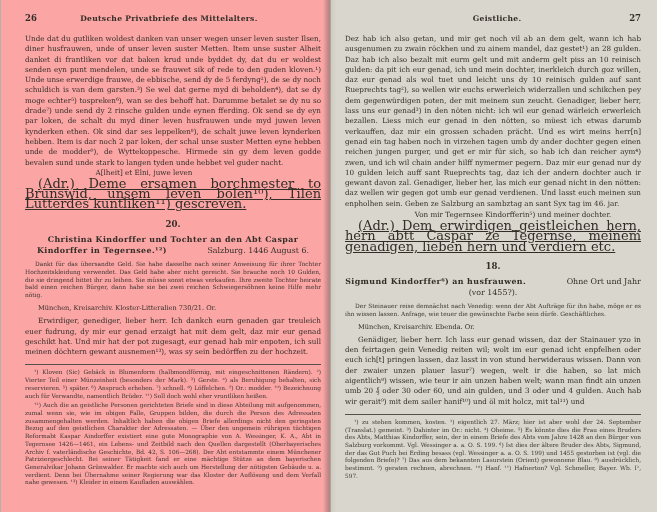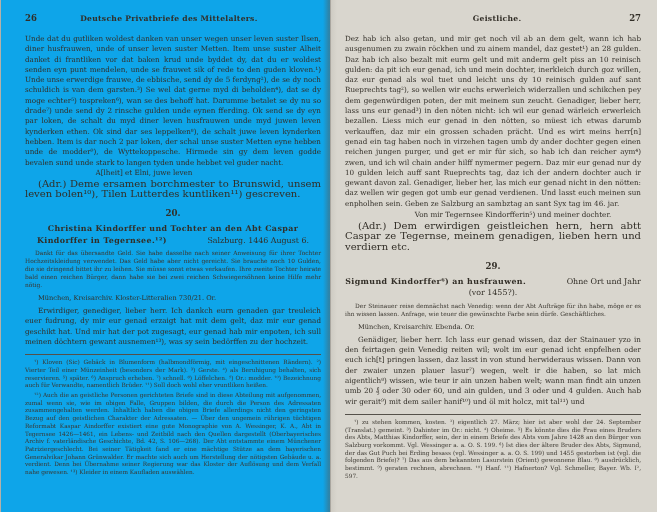--- a/index.html
+++ b/index.html
@@ -3,41 +3,41 @@
 <meta charset="utf-8">
 <style>
   html,body{margin:0;padding:0;}
   body{
     width:657px;height:512px;overflow:hidden;
     background:#c2bfb8;
     font-family:"DejaVu Serif", serif;
     color:#322e27;
   }
   .spread{position:relative;width:657px;height:512px;}
-  .page{position:absolute;top:0;height:512px;background:#0ea5e9;}
+  .page{position:absolute;top:0;height:512px;background:#fca5a5;}
   .page-left{left:0;width:329px;border-left:1px solid #b4b1a9;}
   .page-right{left:331px;width:326px;background:#d9d6ce;border-right:2px solid #8f8b83;}
   .gutter{position:absolute;top:0;left:323px;width:14px;height:512px;
     background:linear-gradient(to right,rgba(120,115,105,0) 0%,rgba(90,86,78,.45) 45%,rgba(120,115,105,.1) 60%,rgba(120,115,105,0) 100%);}
   .content{position:relative;box-sizing:border-box;height:100%;}
   .page-left .content{padding:13px 9px 0 24px;}
   .page-right .content{padding:13px 16px 0 14px;}
 
   .header{display:flex;align-items:baseline;font-size:7.6px;margin-bottom:11px;}
   .pagenum{font-weight:bold;font-size:8.5px;}
   .running{flex:1;text-align:center;font-weight:bold;letter-spacing:.3px;}
   .hdr-spacer{width:20px;}
 
   .body-text{font-size:7.2px;line-height:10.3px;text-align:justify;}
   .body-text.indent{text-indent:13px;}
   .sig{font-size:7.2px;line-height:10px;}
   .sig .l1{text-align:center;padding-right:58px;}
   .sig .l2{text-align:right;padding-right:86px;}
   .sig-center{font-size:7.2px;line-height:11px;text-align:center;padding-left:40px;}
-  .address{font-size:10px;line-height:10.3px;text-align:justify;text-indent:13px;margin-top:1px;}
+  .address{font-size:13px;line-height:10.3px;text-align:justify;text-indent:13px;margin-top:1px;text-decoration:underline;}
 
   .letter-no{text-align:center;font-weight:bold;font-size:8.6px;margin-top:9px;margin-bottom:5px;}
   .letter-head{text-align:center;font-size:7.9px;line-height:11.5px;margin-bottom:4px;}
   .letter-head .b{font-weight:bold;letter-spacing:.4px;}
   .letter-head .n{margin-left:5px;padding-left:33px;}
   .regest{font-size:5.9px;line-height:7.9px;text-align:justify;text-indent:10px;margin:2px 0 4px 0;color:#3a362f;}
   .source{font-size:6.6px;line-height:9px;text-indent:13px;margin-bottom:3px;}
 
   .fn-rule{border:0;border-top:1px solid #55514a;margin:7px 0 4px 0;}
   .footnote{font-size:5.8px;line-height:7.7px;text-align:justify;text-indent:9px;color:#3a362f;margin-bottom:1px;}
@@ -91,21 +91,21 @@
         <span class="running">Geistliche.</span>
         <span class="pagenum">27</span>
       </div>
 
       <div class="body-text">Dez hab ich also getan, und mir get noch vil ab an dem gelt, wann ich hab ausgenumen zu zwain röckhen und zu ainem mandel, daz gestet¹) an 28 gulden. Daz hab ich also bezalt mit eurm gelt und mit anderm gelt piss an 10 reinisch gulden: da pit ich eur genad, ich und mein dochter, inerkleich durch goz willen, daz eur genad als wol tuet und leicht uns dy 10 reinisch gulden auf sant Rueprechts tag²), so wellen wir euchs erwerleich widerzallen und schikchen pey dem gegenwürdigen poten, der mit meinem sun zeucht. Genadiger, lieber herr, lass uns eur genad³) in den nöten nicht: ich wil eur genad wärleich erwerleich bezallen. Liess mich eur genad in den nötten, so müest ich etwas darumb verkauffen, daz mir ein grossen schaden prächt. Und es wirt meins herr[n] genad ein tag haben noch in virzehen tagen umb dy ander dochter gegen einen reichen jungen purger, und get er mir für sich, so hab ich dan reicher aym⁴) zwen, und ich wil chain ander hilff nymermer pegern. Daz mir eur genad nur dy 10 gulden leich auff sant Rueprechts tag, daz ich der andern dochter auch ir gewant davon zal. Genadiger, lieber her, las mich eur genad nicht in den nötten: daz wellen wir gegen got umb eur genad verdienen. Und lasst euch meinen sun enpholhen sein. Geben ze Salzburg an sambztag an sant Syx tag im 46. jar.</div>
 
       <div class="sig-center">Von mir Tegernsee Kindorfferin⁵) und meiner dochter.</div>
 
       <div class="address">(Adr.) Dem erwirdigen geistleichen hern, hern abtt Caspar ze Tegernse, meinem genadigen, lieben hern und verdiern etc.</div>
 
-      <div class="letter-no">29.</div>
+      <div class="letter-no">18.</div>
 
       <div class="letter-head">
         <span class="b">Sigmund Kindorffer⁶) an husfrauwen.</span>
         <span class="n">Ohne Ort und Jahr (vor 1455?).</span>
       </div>
 
       <div class="regest">Der Steinauer reise demnächst nach Venedig: wenn der Abt Aufträge für ihn habe, möge er es ihn wissen lassen. Anfrage, wie teuer die gewünschte Farbe sein dürfe. Geschäftliches.</div>
 
       <div class="source">München, Kreisarchiv. Ebenda. Or.</div>
 

